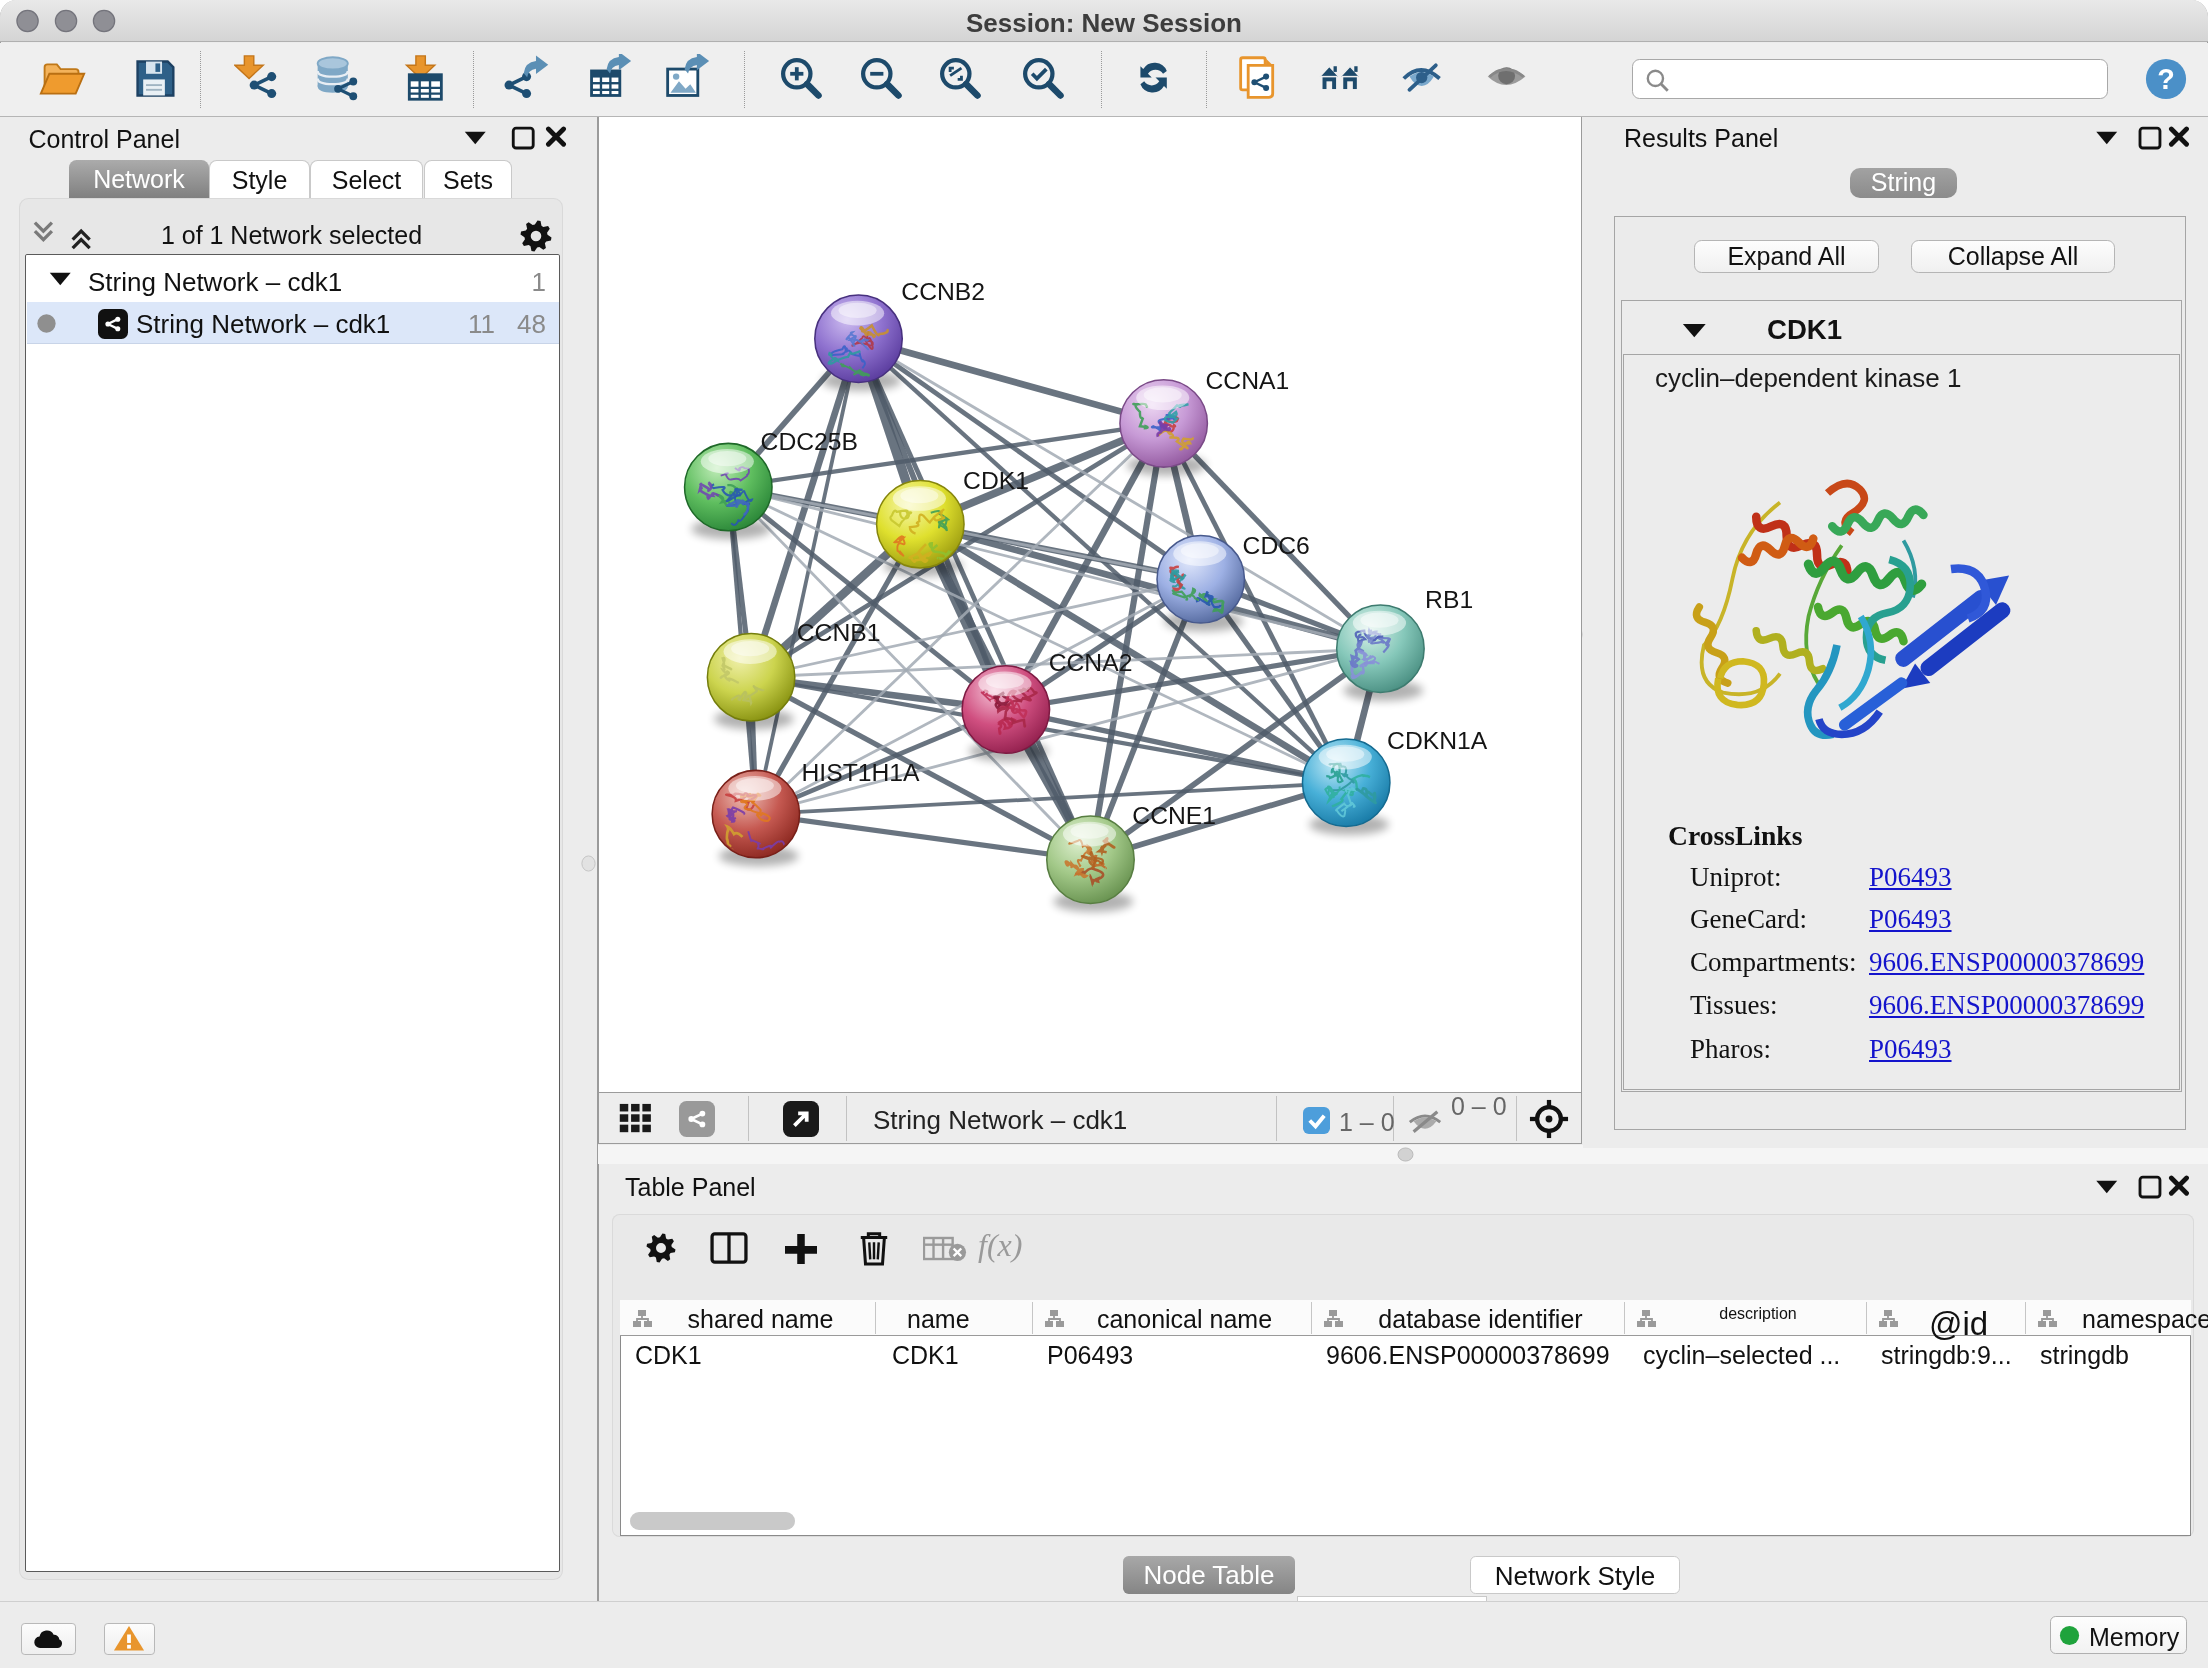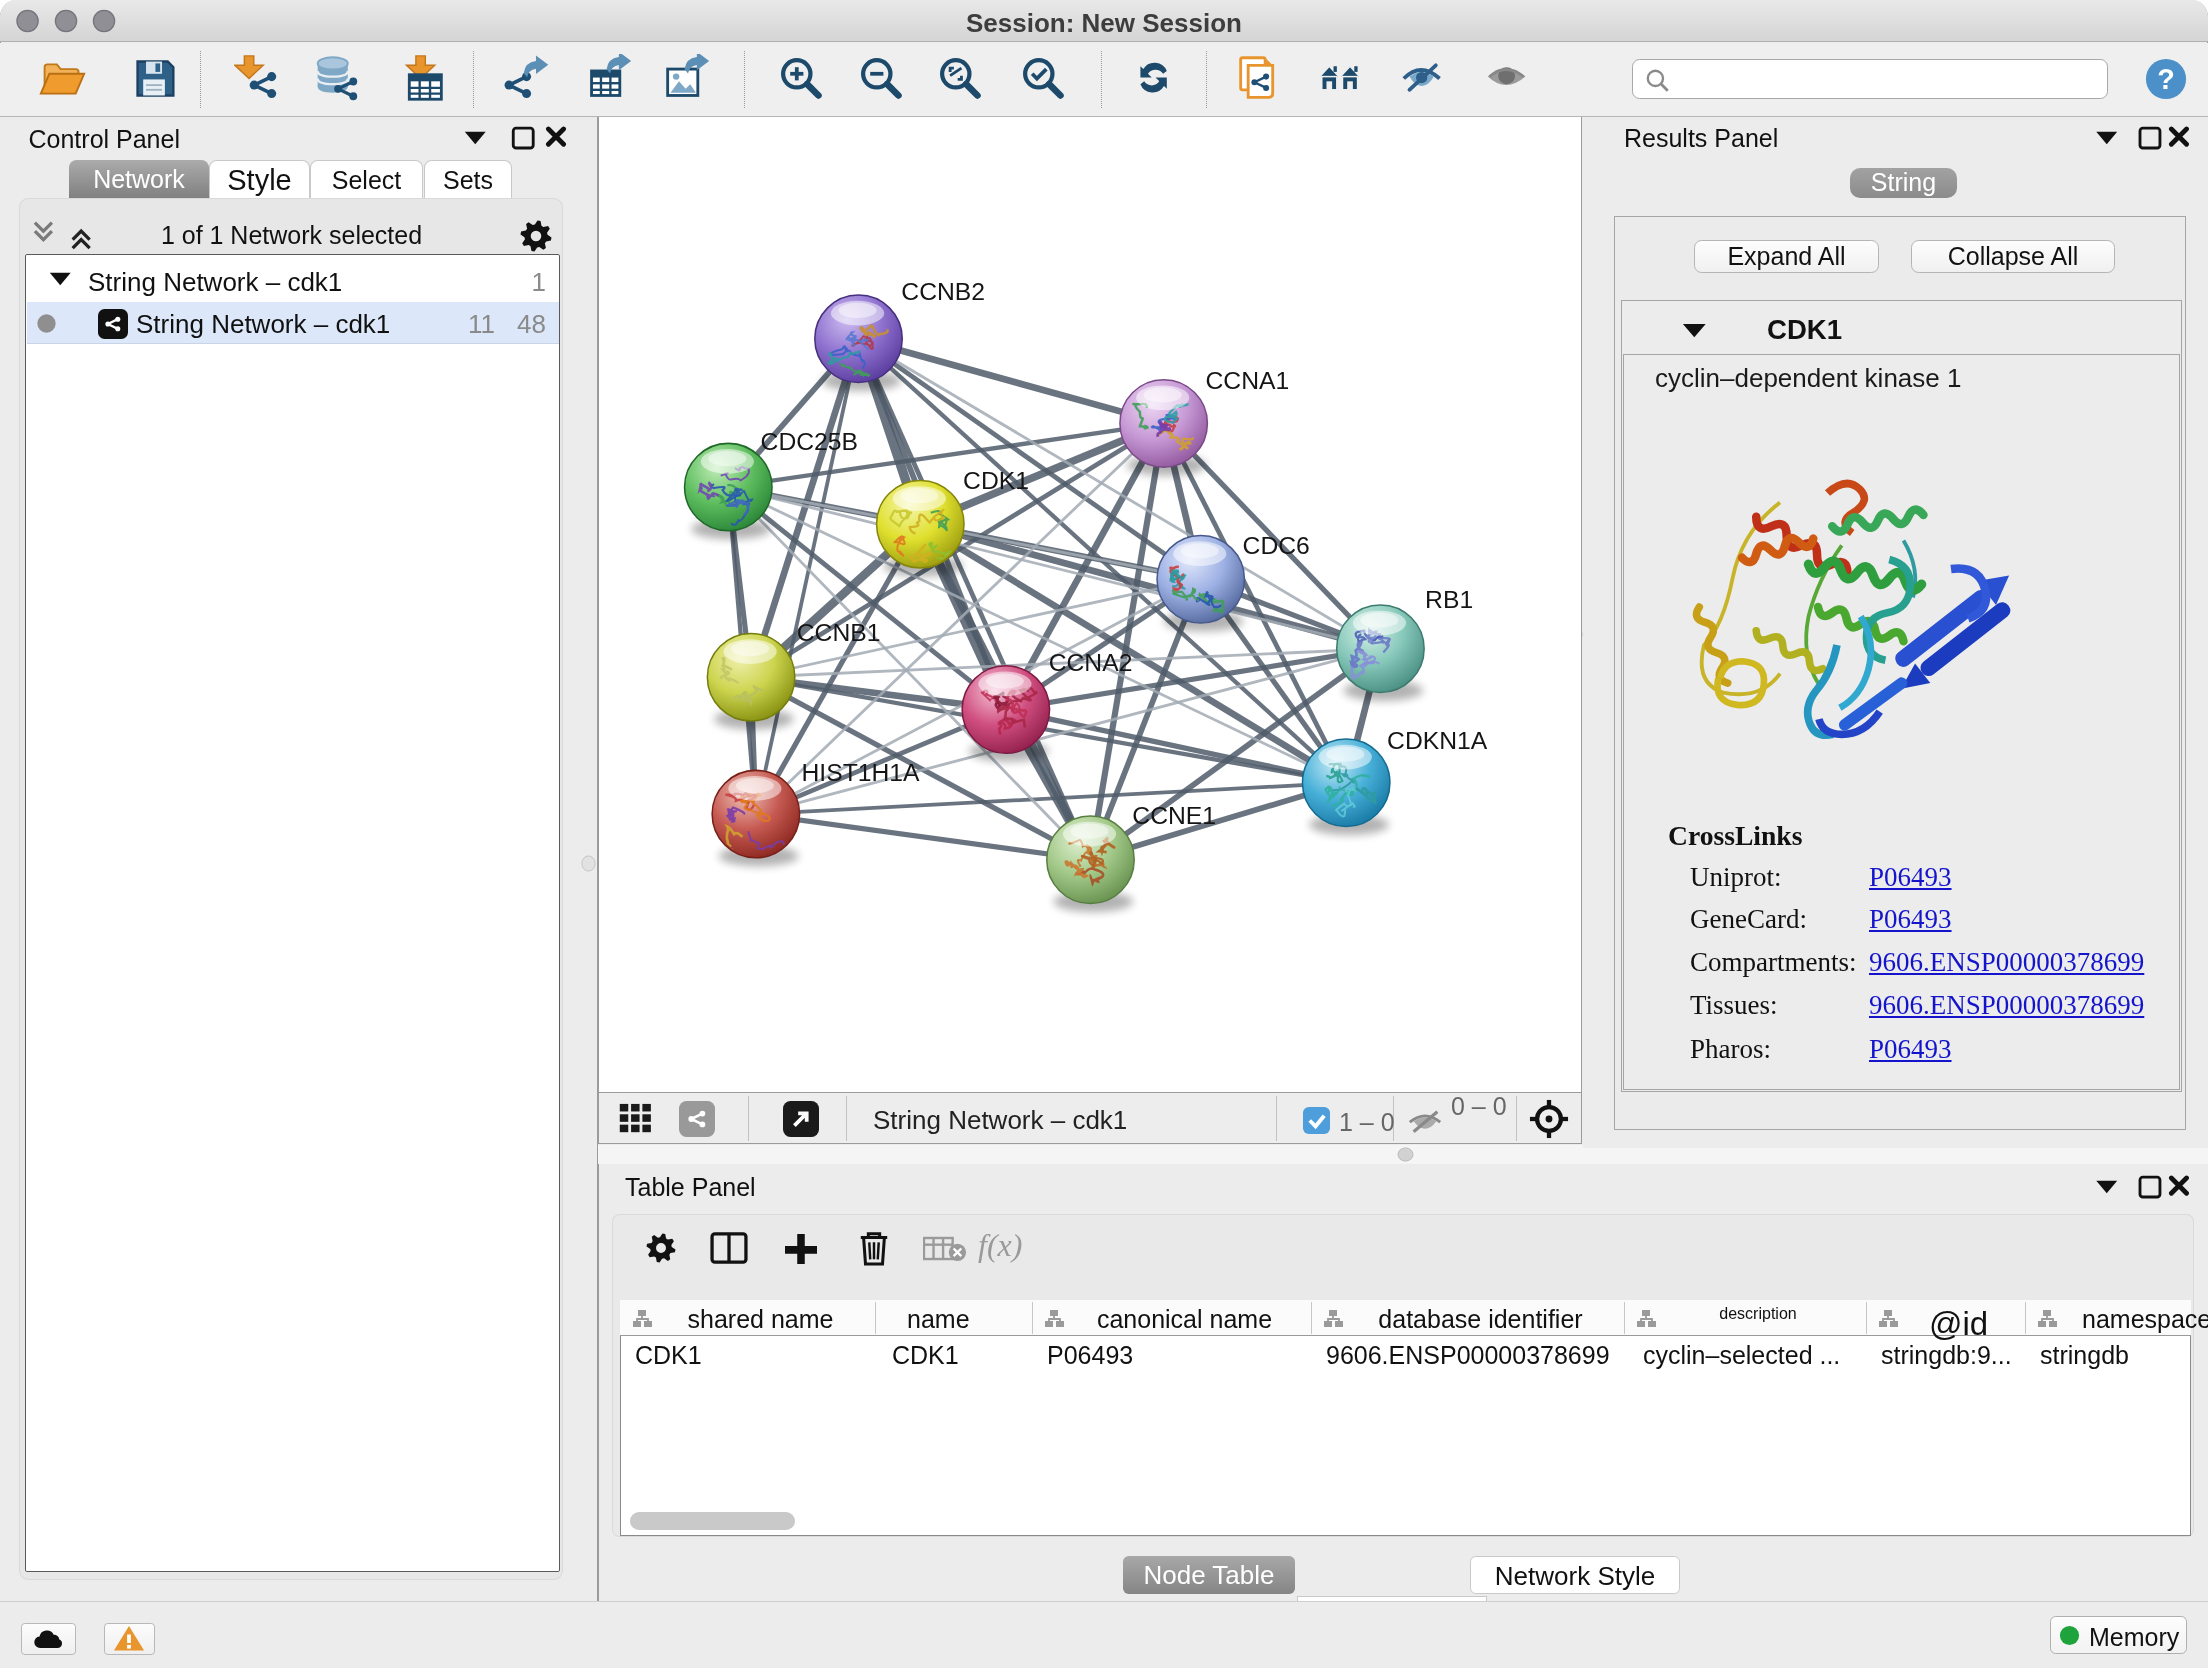--- a/index.html
+++ b/index.html
@@ -163,21 +163,21 @@
     <text x="23" y="33" font-size="30" font-weight="bold" fill="#fff" text-anchor="middle">?</text>
   </svg>
 <div class="a" style="left:0;top:117px;width:598px;height:1484px;background:#ececec;border-right:1px solid #9b9b9b"></div>
 <div class="t" style="left:28.5px;top:125px;font-size:25px">Control Panel</div>
 <svg class="a" style="left:461px;top:126px" width="114" height="25" viewBox="0 0 120 26">
     <path d="M4 6 l11 13 11 -13 z" fill="#111"></path>
     <rect x="55" y="2" width="21" height="21" rx="3" fill="none" stroke="#111" stroke-width="3"></rect>
     <path d="M92 3 l16 16 M108 3 l-16 16" stroke="#111" stroke-width="5" stroke-linecap="round"></path>
   </svg>
 <div class="t" style="left:69px;top:160px;width:140px;height:38px;border-radius:7.6px 7.6px 0 0;font-size:25px;text-align:center;line-height:38px;background:linear-gradient(#ababab,#808080);color:#fff;">Network</div>
-<div class="t" style="left:209px;top:160px;width:101px;height:38px;border-radius:7.6px 7.6px 0 0;font-size:29px;text-align:center;line-height:38px;background:#fff;color:#111;border:1px solid #c9c9c9;border-bottom:none;">Style</div>
+<div class="t" style="left:209px;top:160px;width:101px;height:38px;border-radius:7.6px 7.6px 0 0;font-size:25px;text-align:center;line-height:38px;background:#fff;color:#111;border:1px solid #c9c9c9;border-bottom:none;">Style</div>
 <div class="t" style="left:310px;top:160px;width:113px;height:38px;border-radius:7.6px 7.6px 0 0;font-size:25px;text-align:center;line-height:38px;background:#fff;color:#111;border:1px solid #c9c9c9;border-bottom:none;">Select</div>
 <div class="t" style="left:424px;top:160px;width:88px;height:38px;border-radius:7.6px 7.6px 0 0;font-size:25px;text-align:center;line-height:38px;background:#fff;color:#111;border:1px solid #c9c9c9;border-bottom:none;">Sets</div>
 <div class="a" style="left:19px;top:198px;width:544px;height:1382px;background:#e7e7e7;border-radius:9.5px;box-shadow:0 0 0 1px #d9d9d9 inset"></div>
 <svg class="a" style="left:28.5px;top:217px" width="76" height="34" viewBox="0 0 80 36">
     <path d="M6 6 l9 9 9 -9 M6 15 l9 9 9 -9" fill="none" stroke="#7a7a7a" stroke-width="3.5"></path>
     <g transform="translate(40,0)">
       <path d="M6 24 l9 -9 9 9 M6 33 l9 -9 9 9" fill="none" stroke="#222" stroke-width="3.5"></path>
     </g>
   </svg>
 <div class="t" style="left:25px;top:221px;width:533px;text-align:center;font-size:25px">1 of 1 Network selected</div>

